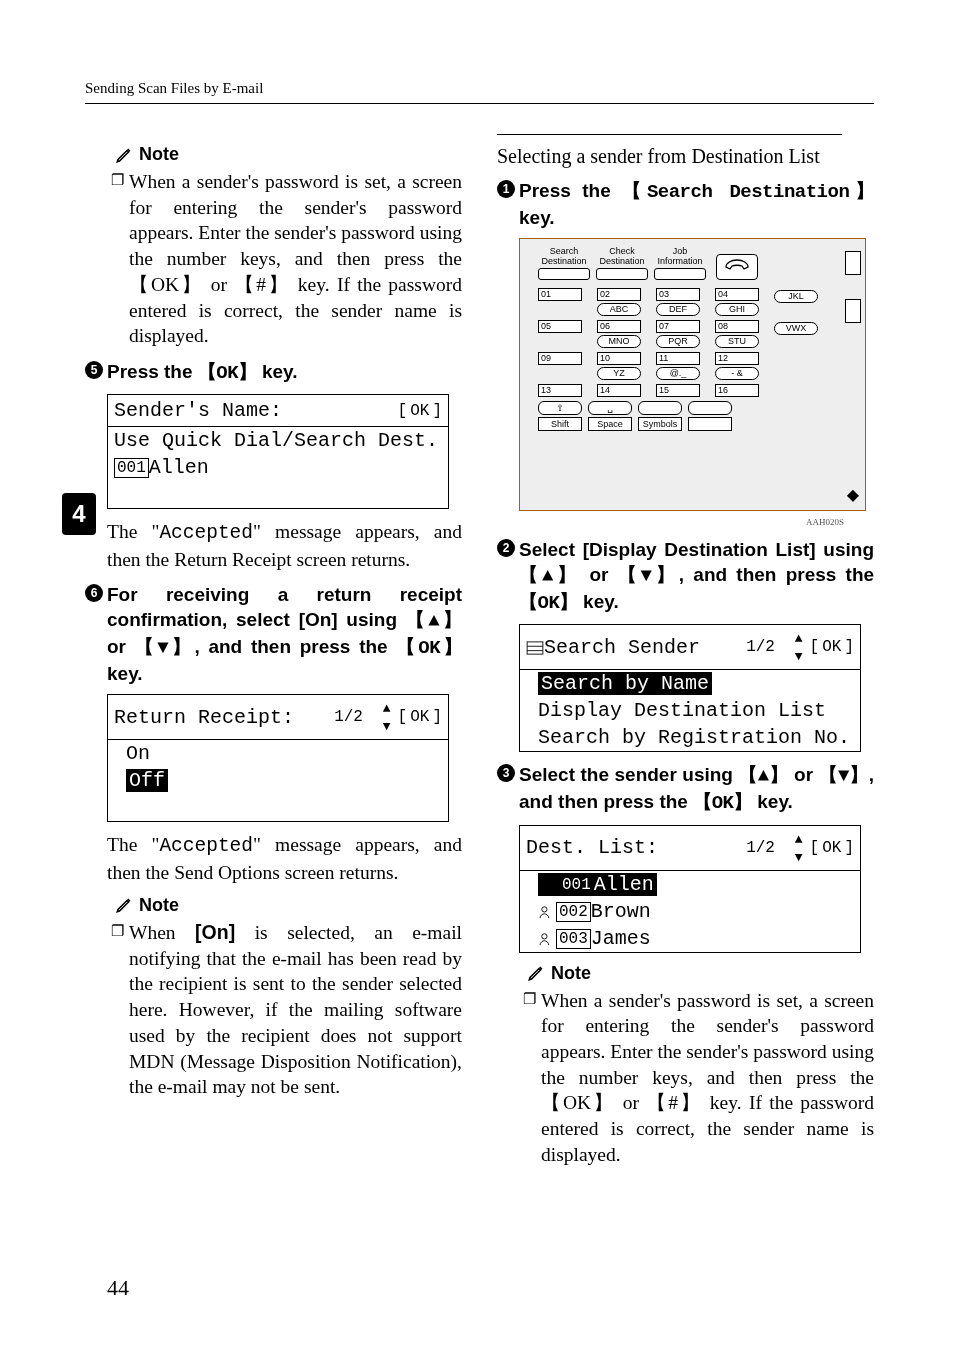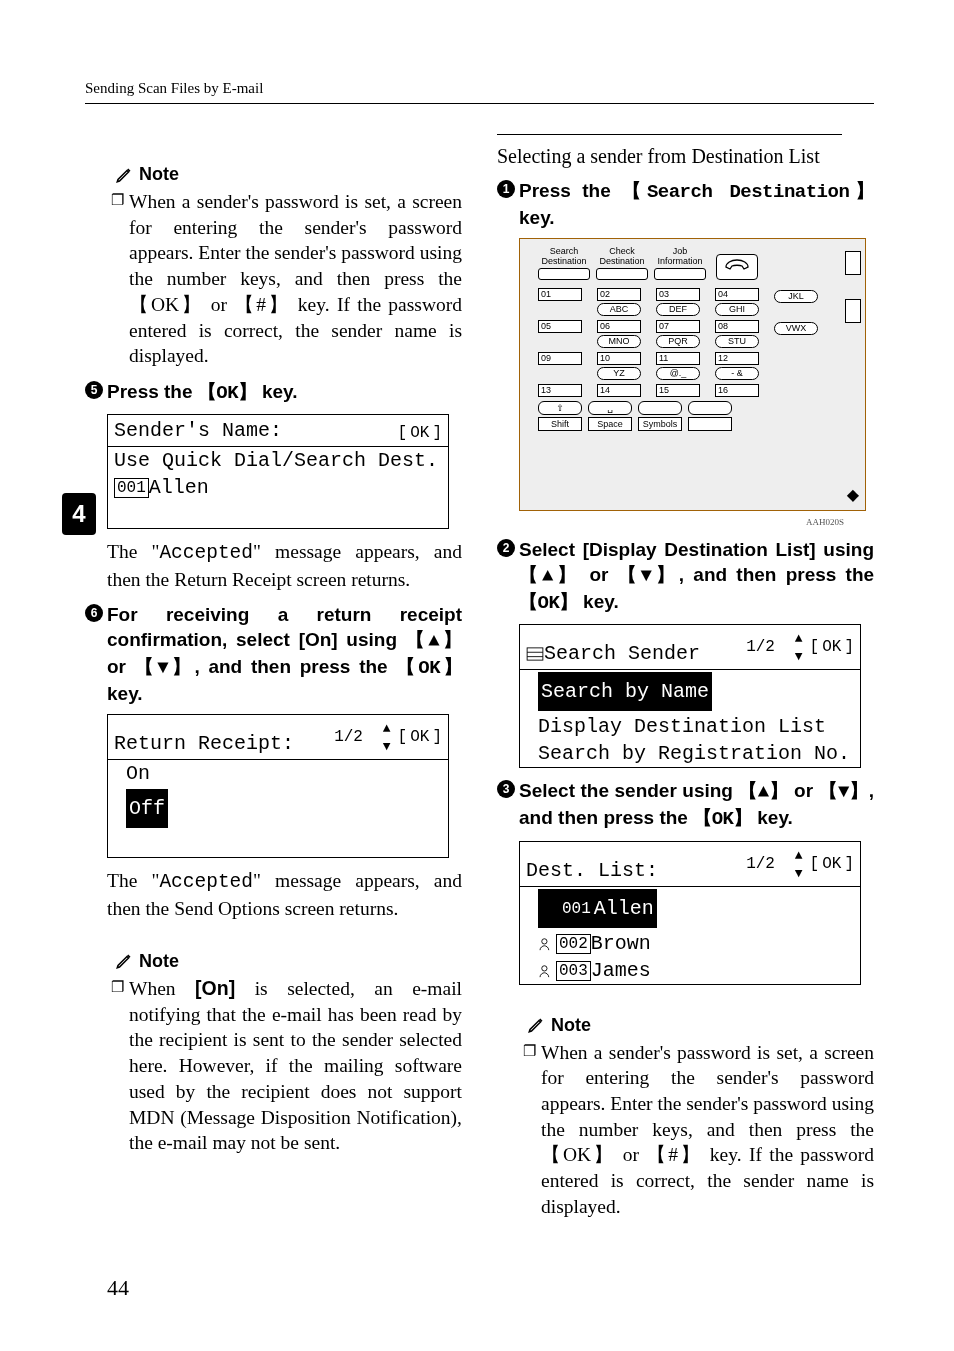--- a/index.html
+++ b/index.html
@@ -45,21 +45,21 @@
     line-height: 42px;
     border-radius: 4px;
   }
   .note-head {
     display: flex;
     align-items: center;
     gap: 6px;
     font-family: Arial, sans-serif;
     font-weight: bold;
     font-size: 18px;
-    margin: 30px 0 4px 30px;
+    margin: 10px 0 4px 30px;
   }
   .note-head svg { width: 18px; height: 18px; }
   .bullet-block {
     margin-left: 44px;
     font-size: 19.5px;
     line-height: 1.32;
     text-align: justify;
     position: relative;
   }
   .bullet-block .mark {
@@ -117,30 +117,30 @@
     border: 1px solid #000;
     font-family: "Courier New", monospace;
     font-size: 20px;
     width: 340px;
   }
   .screen .hdr {
     border-bottom: 1px solid #000;
     padding: 4px 6px;
     display: flex;
     justify-content: space-between;
-    align-items: flex-end;
+    align-items: center;
   }
   .screen .row {
     padding: 2px 6px;
   }
   .screen .rev {
     display: inline-block;
     background: #000;
     color: #fff;
-    padding: 8px 3px;
+    padding: 0 3px;
   }
   .screen .numbox {
     display: inline-block;
     border: 1px solid #000;
     padding: 0 2px;
     font-size: 16px;
     vertical-align: 1px;
   }
   .ok-ind {
     font-size: 16px;

